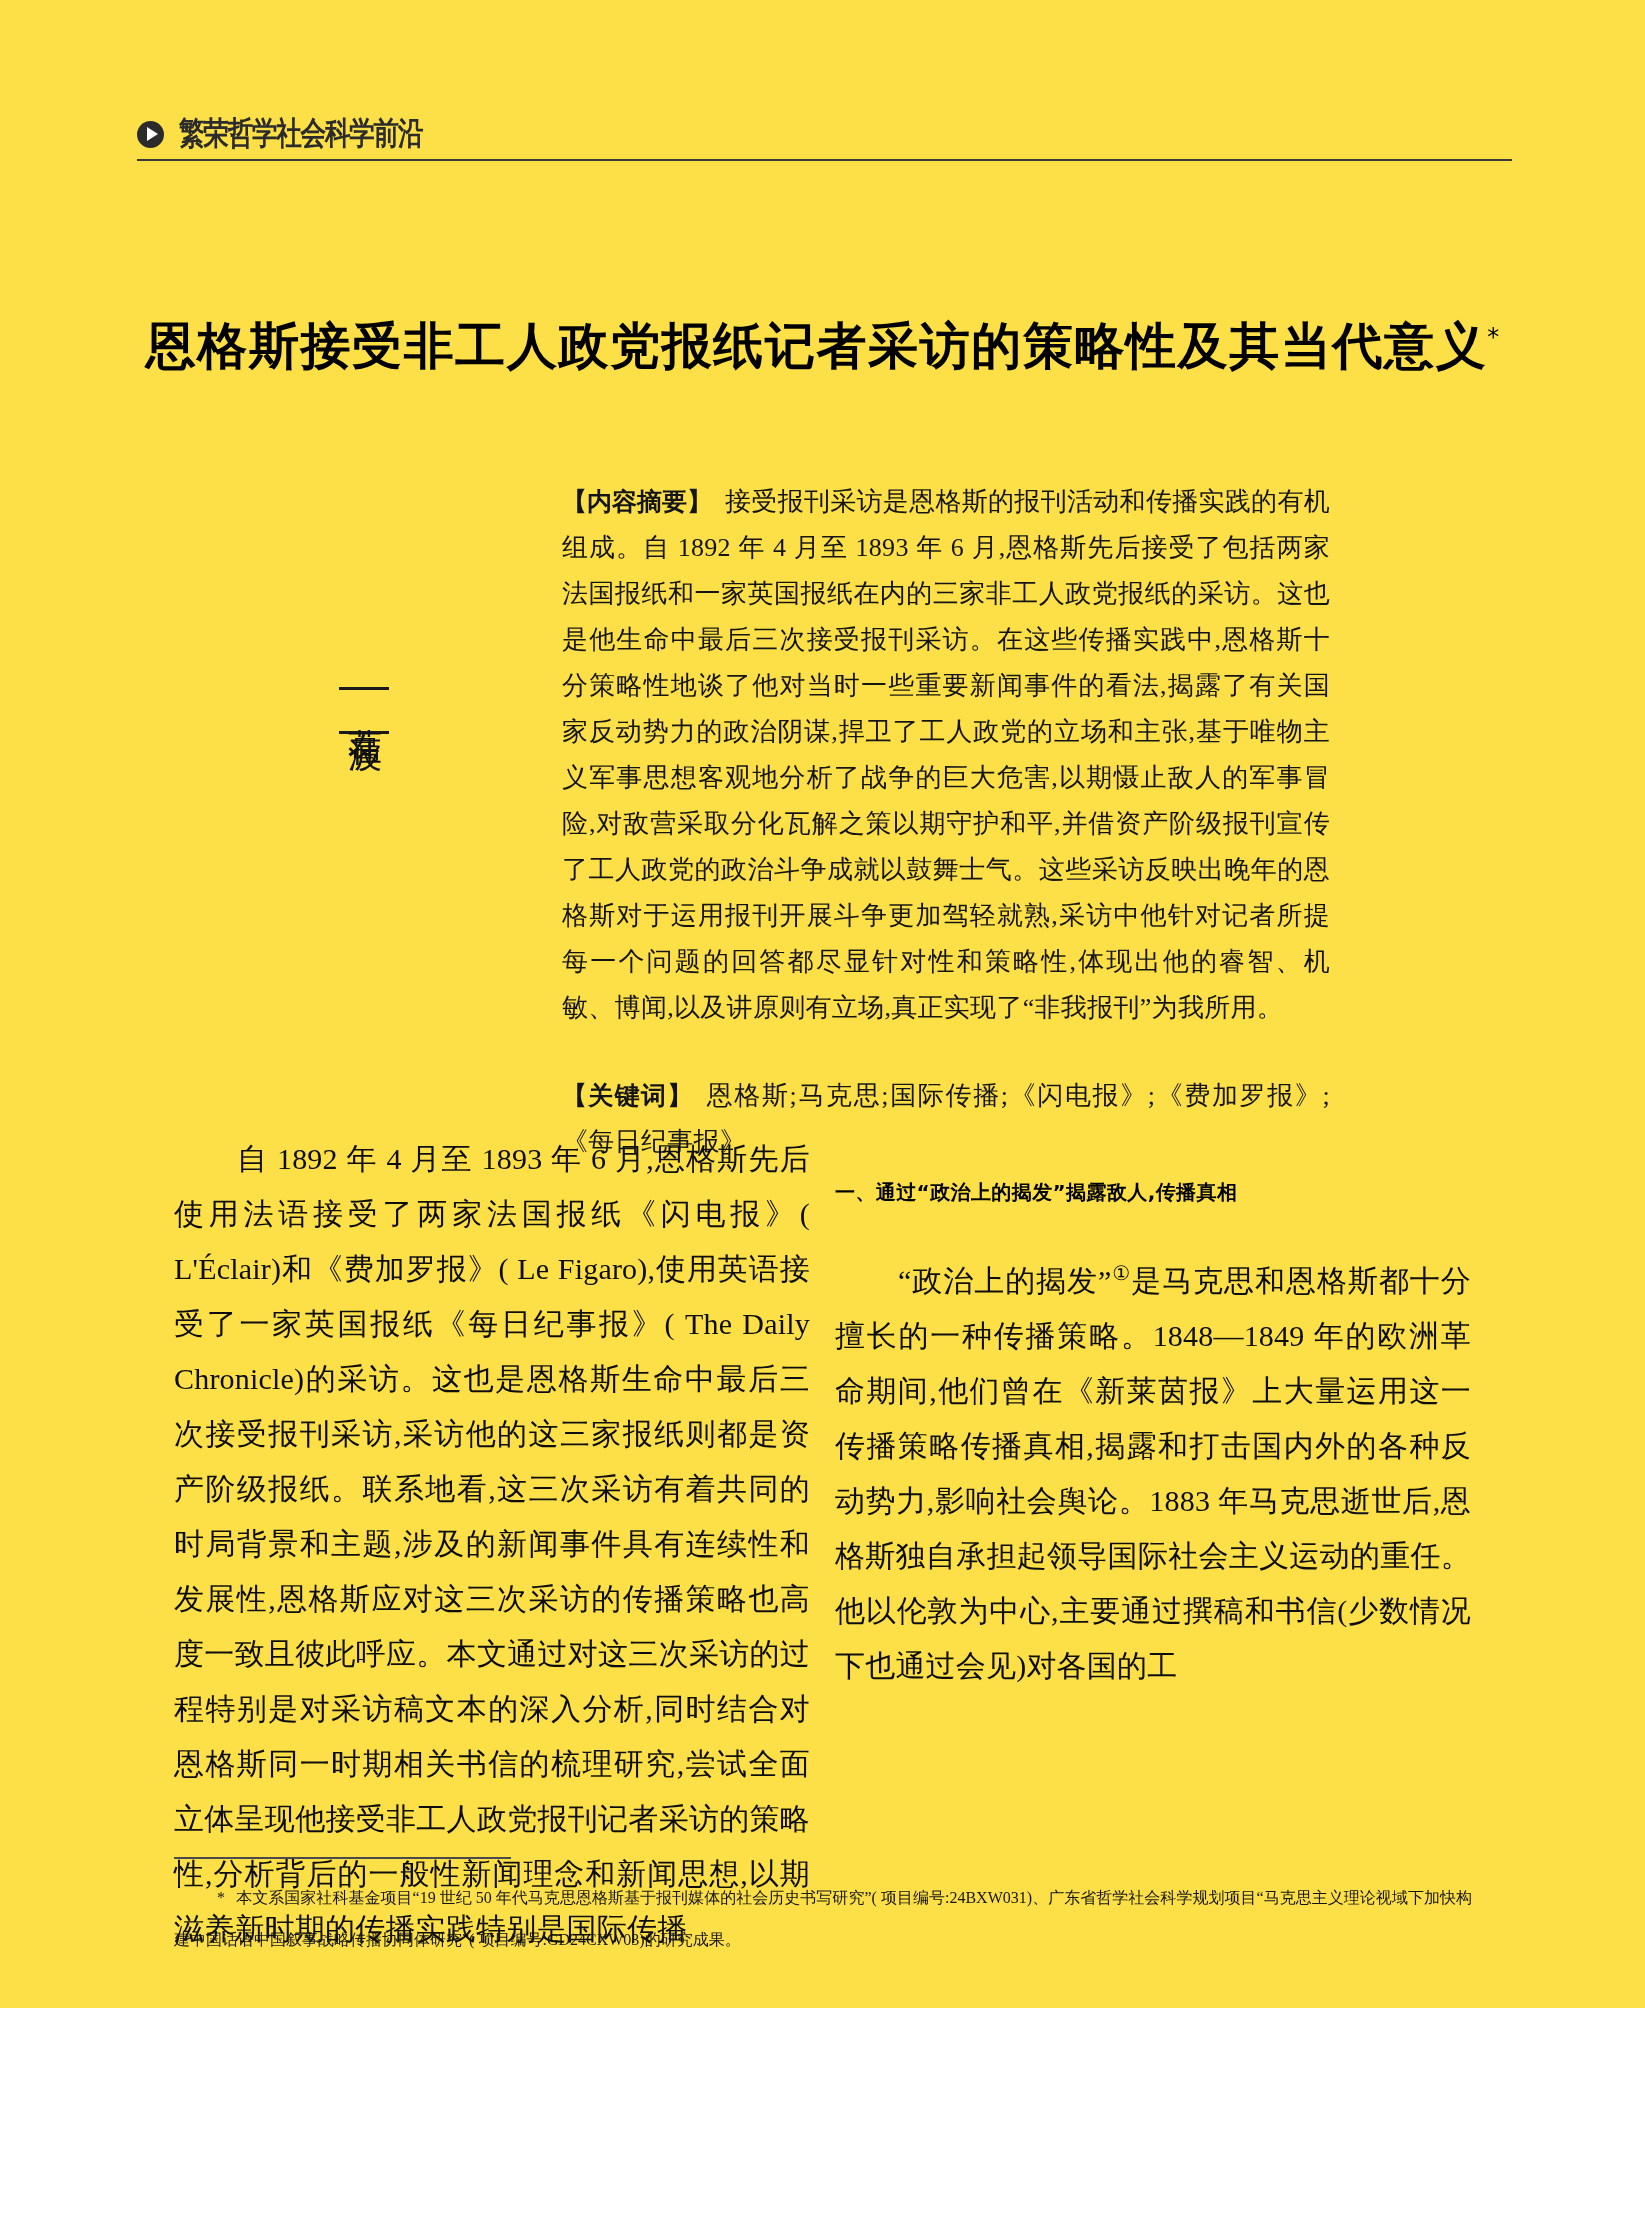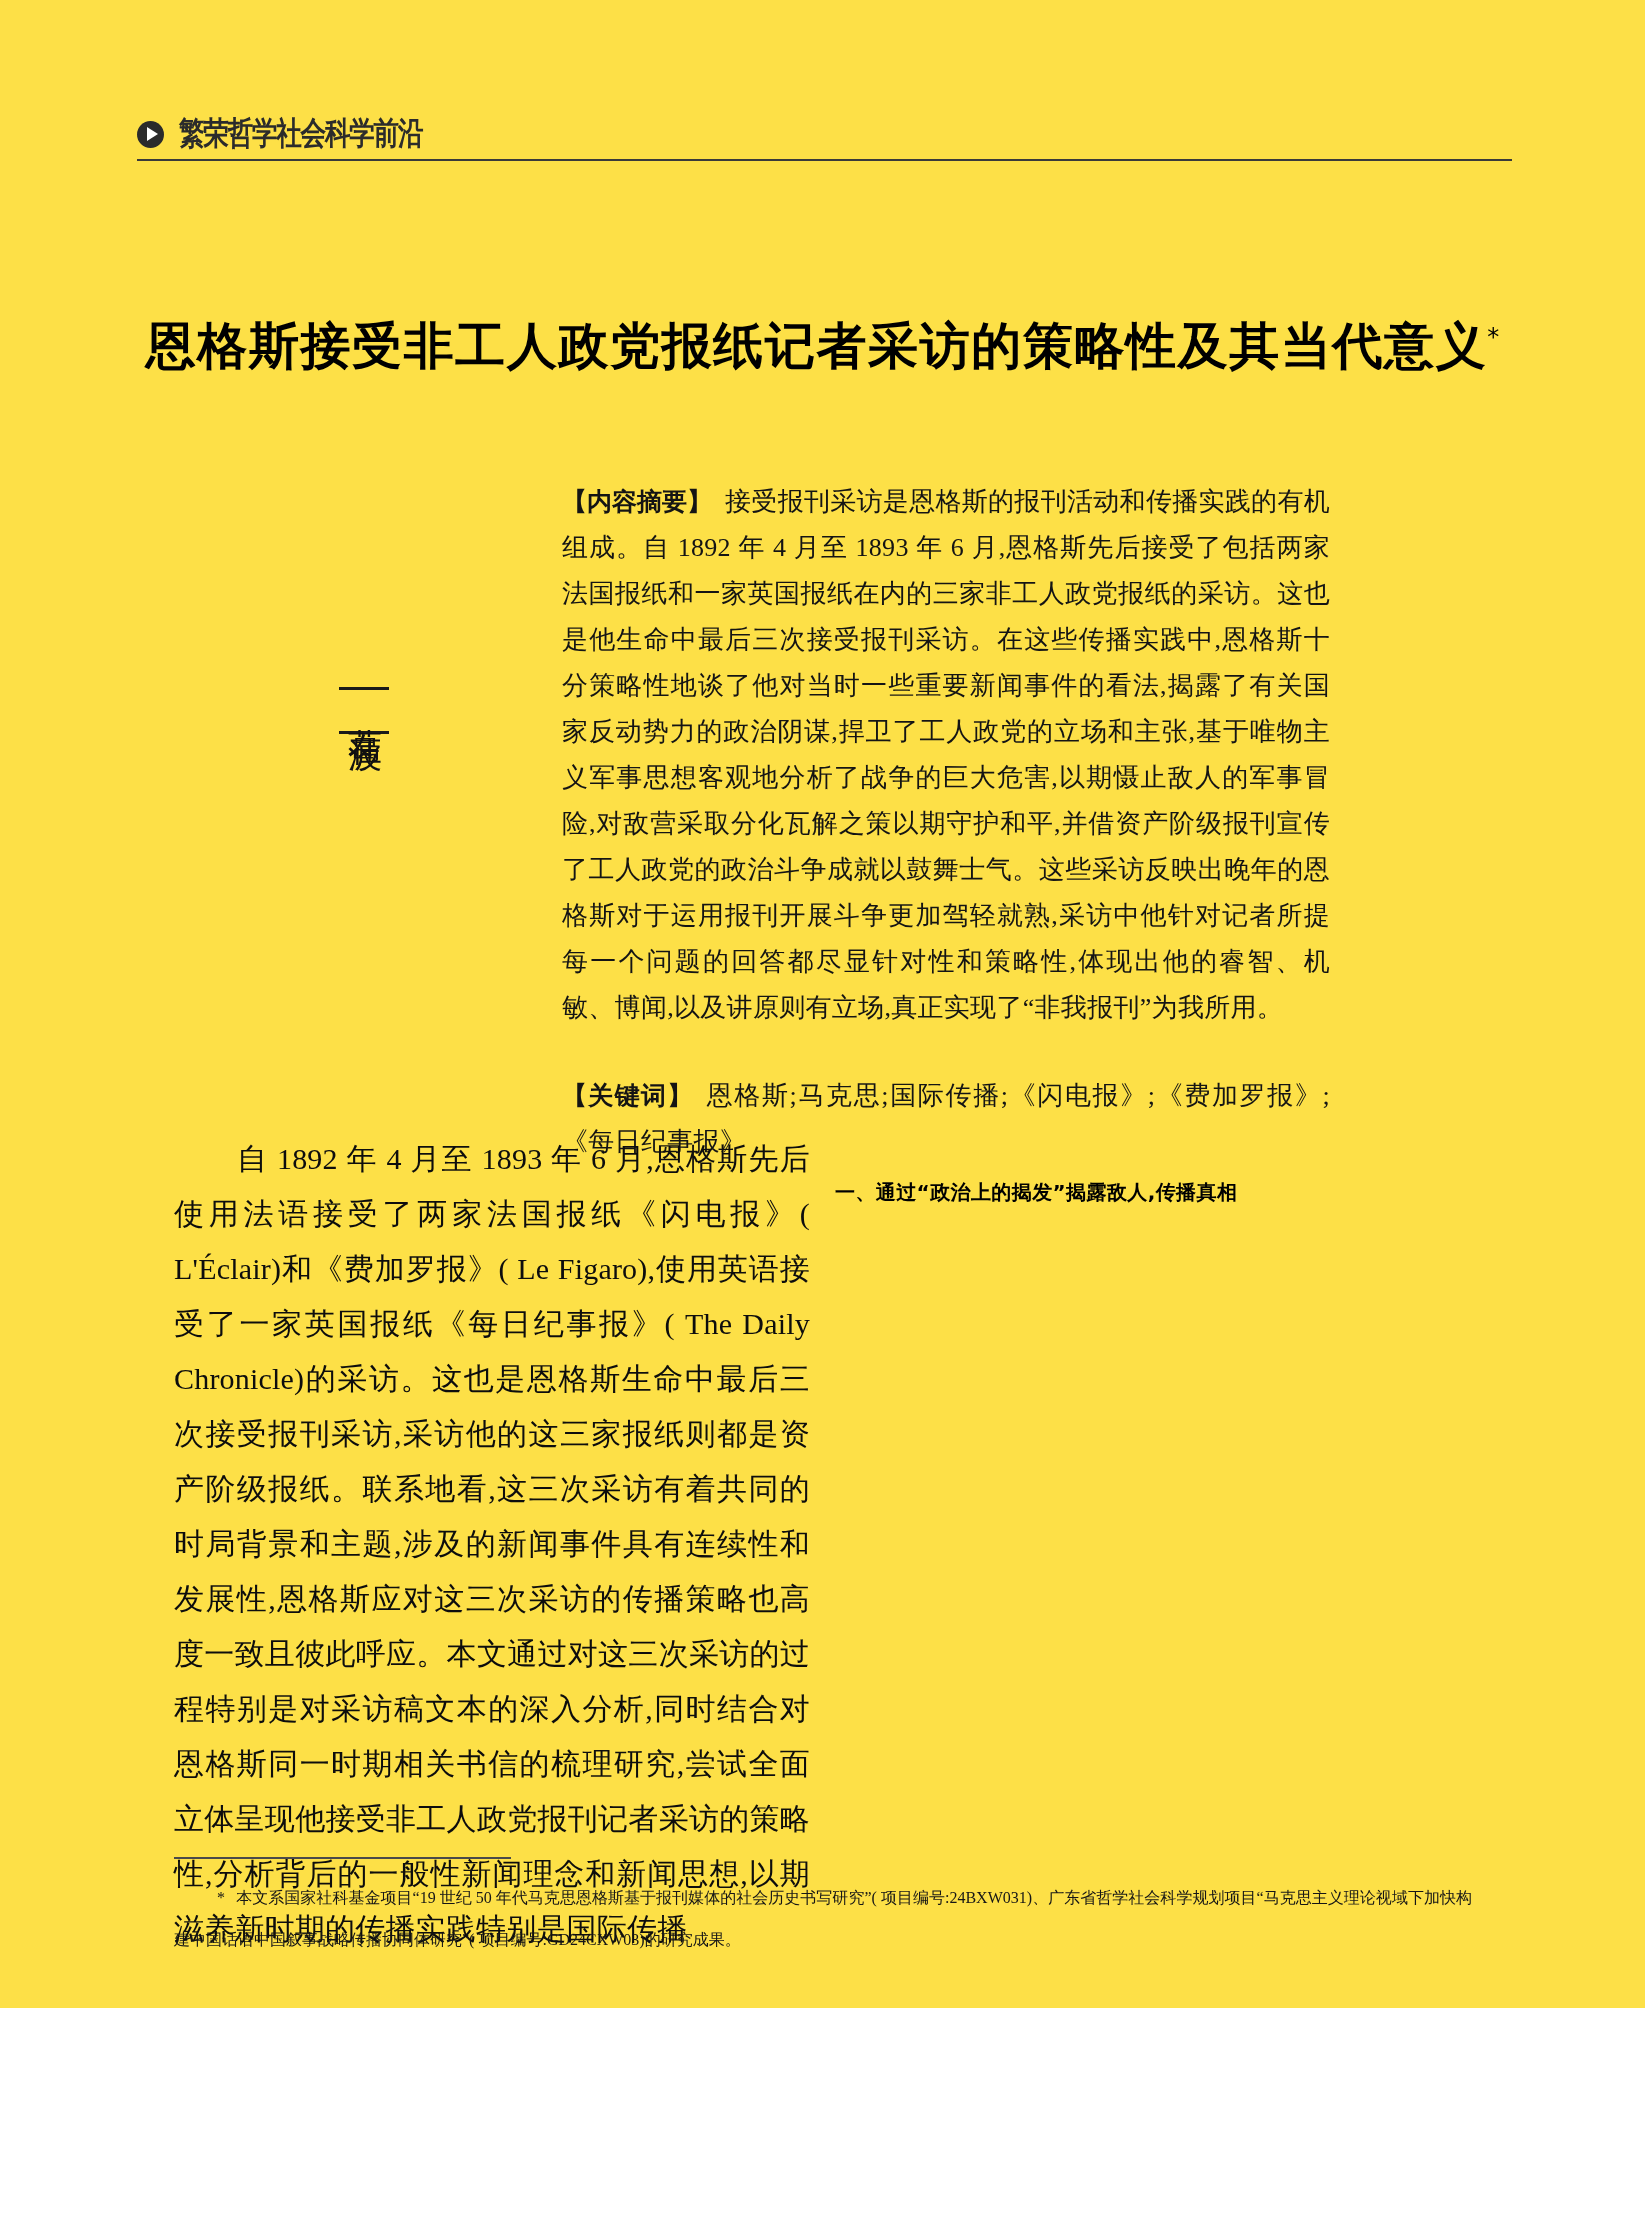--- a/index.html
+++ b/index.html
@@ -265,20 +265,21 @@
     <p class="abs-para"><span class="abs-label">【内容摘要】</span><span>接受报刊采访是恩格斯的报刊活动和传播实践的有机组成。自 1892 年 4 月至 1893 年 6 月,恩格斯先后接受了包括两家法国报纸和一家英国报纸在内的三家非工人政党报纸的采访。这也是他生命中最后三次接受报刊采访。在这些传播实践中,恩格斯十分策略性地谈了他对当时一些重要新闻事件的看法,揭露了有关国家反动势力的政治阴谋,捍卫了工人政党的立场和主张,基于唯物主义军事思想客观地分析了战争的巨大危害,以期慑止敌人的军事冒险,对敌营采取分化瓦解之策以期守护和平,并借资产阶级报刊宣传了工人政党的政治斗争成就以鼓舞士气。这些采访反映出晚年的恩格斯对于运用报刊开展斗争更加驾轻就熟,采访中他针对记者所提每一个问题的回答都尽显针对性和策略性,体现出他的睿智、机敏、博闻,以及讲原则有立场,真正实现了“非我报刊”为我所用。</span></p>
     <p class="abs-para keywords"><span class="abs-label">【关键词】</span><span>恩格斯;马克思;国际传播;《闪电报》;《费加罗报》;《每日纪事报》</span></p>
   </div>
 
   <div class="col col-left">
     <p class="body-p indent">自 1892 年 4 月至 1893 年 6 月,恩格斯先后使用法语接受了两家法国报纸《闪电报》( L'Éclair)和《费加罗报》( Le Figaro),使用英语接受了一家英国报纸《每日纪事报》( The Daily Chronicle)的采访。这也是恩格斯生命中最后三次接受报刊采访,采访他的这三家报纸则都是资产阶级报纸。联系地看,这三次采访有着共同的时局背景和主题,涉及的新闻事件具有连续性和发展性,恩格斯应对这三次采访的传播策略也高度一致且彼此呼应。本文通过对这三次采访的过程特别是对采访稿文本的深入分析,同时结合对恩格斯同一时期相关书信的梳理研究,尝试全面立体呈现他接受非工人政党报刊记者采访的策略性,分析背后的一般性新闻理念和新闻思想,以期滋养新时期的传播实践特别是国际传播</p>
   </div>
 
   <div class="col col-right">
     <h2 class="section-head">一、通过“政治上的揭发”揭露敌人,传播真相</h2>
+    <p class="body-p indent"><span>“政治上的揭发”</span><span class="fn-ref">①</span><span>是马克思和恩格斯都十分擅长的一种传播策略。1848—1849 年的欧洲革命期间,他们曾在《新莱茵报》上大量运用这一传播策略传播真相,揭露和打击国内外的各种反动势力,影响社会舆论。1883 年马克思逝世后,恩格斯独自承担起领导国际社会主义运动的重任。他以伦敦为中心,主要通过撰稿和书信(少数情况下也通过会见)对各国的工</span></p>
   </div>
 
   <div class="footnote-rule"></div>
   <div class="footnote fn-first"><span class="fn-star">*</span><span>本文系国家社科基金项目“19 世纪 50 年代马克思恩格斯基于报刊媒体的社会历史书写研究”( 项目编号:24BXW031)、广东省哲学社会科学规划项目“马克思主义理论视域下加快构建中国话语中国叙事战略传播协同体研究”( 项目编号:GD24CXW03)的研究成果。</span></div>
 
   <div class="footer">
     <span class="folio">70</span>
     <span class="journal-line">现代传播2026年第3期(总第356期)</span>
   </div>
 

